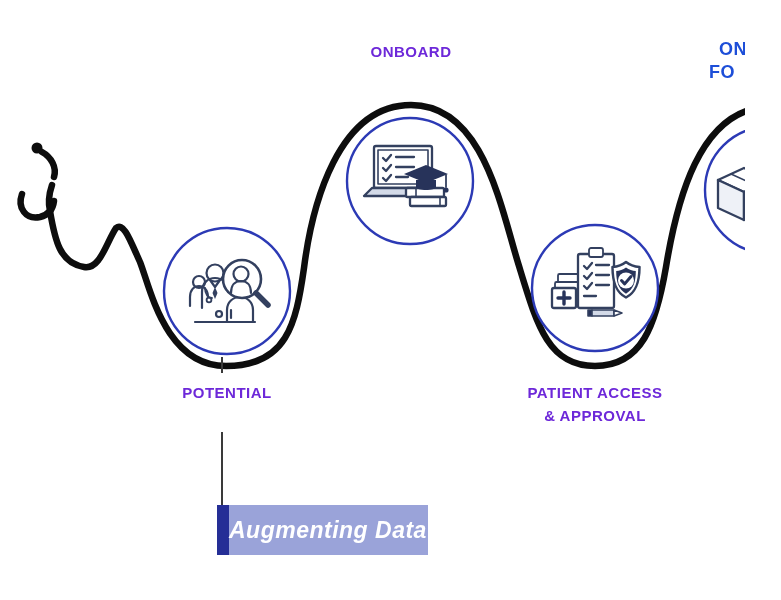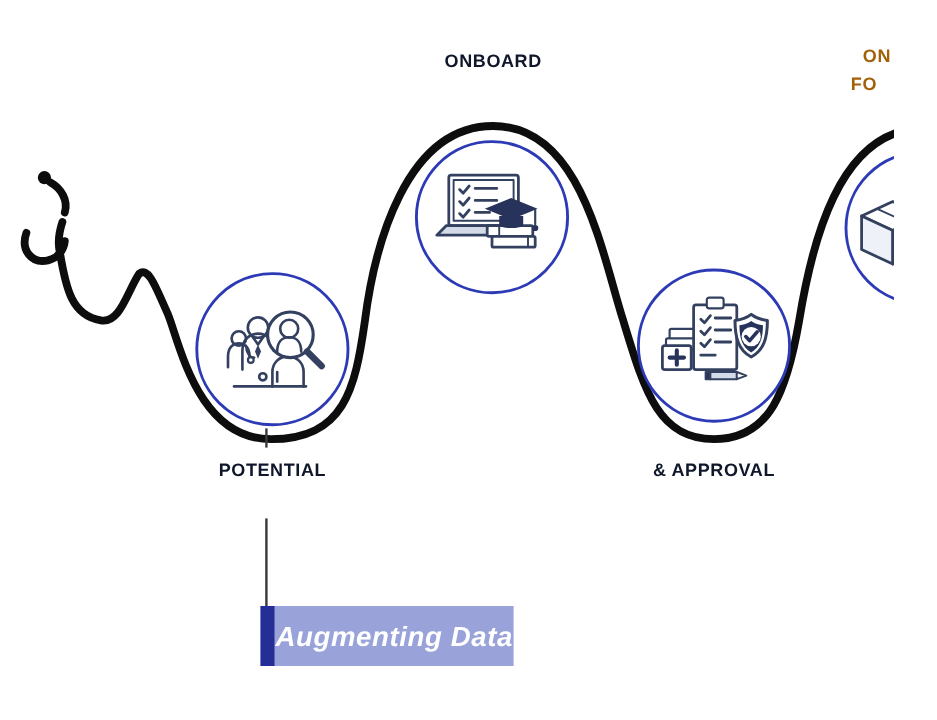--- a/index.html
+++ b/index.html
@@ -6,35 +6,35 @@
   .canvas{
     position:relative;width:781px;height:600px;background:#ffffff;
     font-family:"Liberation Sans",sans-serif;overflow:hidden;
   }
   
   .clip{position:absolute;top:0;left:0;width:745px;height:600px;overflow:hidden;}
   .art{position:absolute;top:0;left:0;}
   .step-label{
     position:absolute;width:220px;text-align:center;
     font-size:15px;font-weight:600;letter-spacing:.5px;line-height:23px;
-    color:#0f172a;
+    color:#6d28d9;
   }
   .step-label .ln{display:block;}
   .frag{
-    position:absolute;font-size:15px;font-weight:600;letter-spacing:.5px;
-    color:#a16207;white-space:nowrap;
+    position:absolute;font-size:18px;font-weight:600;letter-spacing:.5px;
+    color:#1d4ed8;white-space:nowrap;
   }
   .conn{position:absolute;width:2px;background:#3a3a3a;}
   .badge{
     position:absolute;left:217px;top:505px;width:211px;height:50px;
     display:flex;align-items:stretch;
   }
   .badge-bar{width:12px;background:#252e96;}
   .badge-body{
-    flex:1;background:#9aa3d9;display:flex;align-items:center;justify-content:center;
+    flex:1;background:#9aa3d9;display:flex;align-items:center;
   }
   .badge-text{
     color:#ffffff;font-style:italic;font-weight:700;font-size:23px;letter-spacing:.5px;
   }
 </style>
 </head>
 <body>
 
 <div class="canvas">
   <div class="clip">
@@ -133,20 +133,21 @@
 
     <div class="step-label" style="left:117px;top:381px;">
       <span class="ln">POTENTIAL</span>
     </div>
 
     <div class="step-label" style="left:301px;top:40px;">
       <span class="ln">ONBOARD</span>
     </div>
 
     <div class="step-label" style="left:485px;top:381px;">
+      <span class="ln">PATIENT ACCESS</span>
       <span class="ln">&amp; APPROVAL</span>
     </div>
 
     <span class="frag" style="left:719px;top:39px;">ON</span>
     <span class="frag" style="left:709px;top:62px;">FO</span>
 
     <div class="conn" style="left:221px;top:357px;height:16px;"></div>
     <div class="conn" style="left:221px;top:432px;height:73px;"></div>
 
     <div class="badge">

